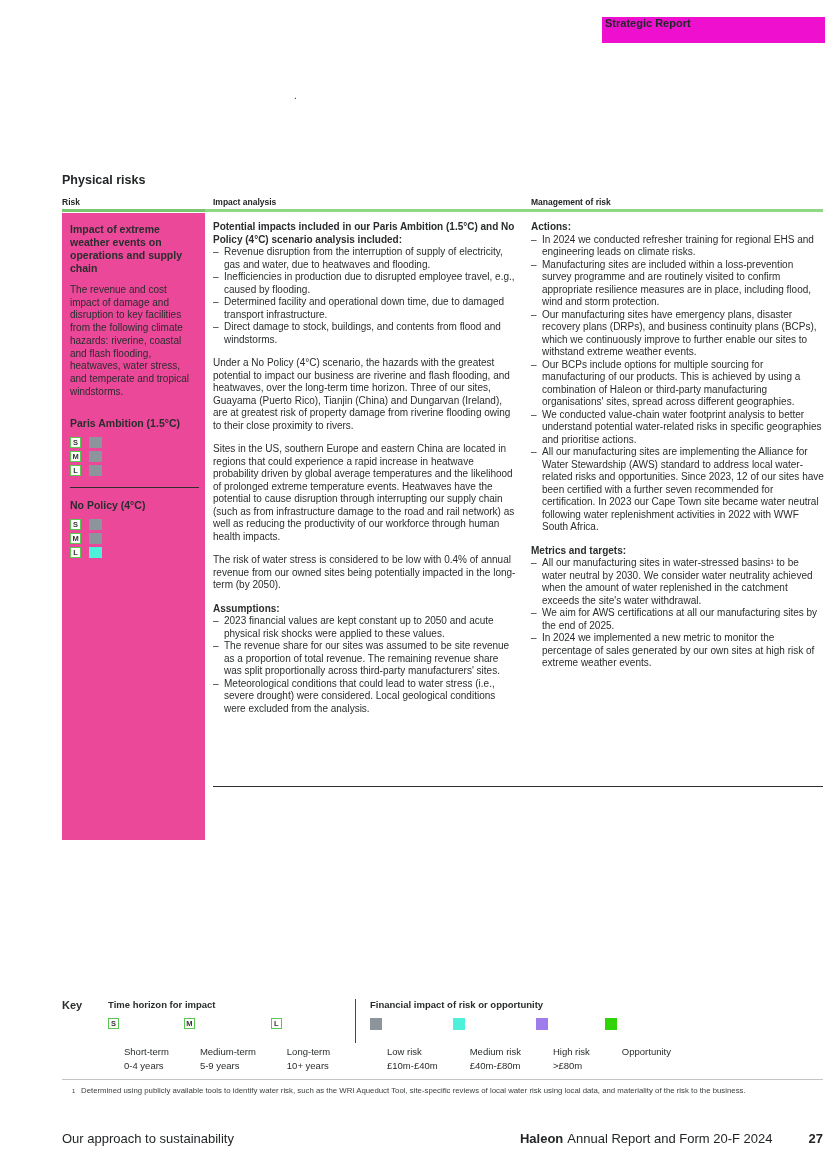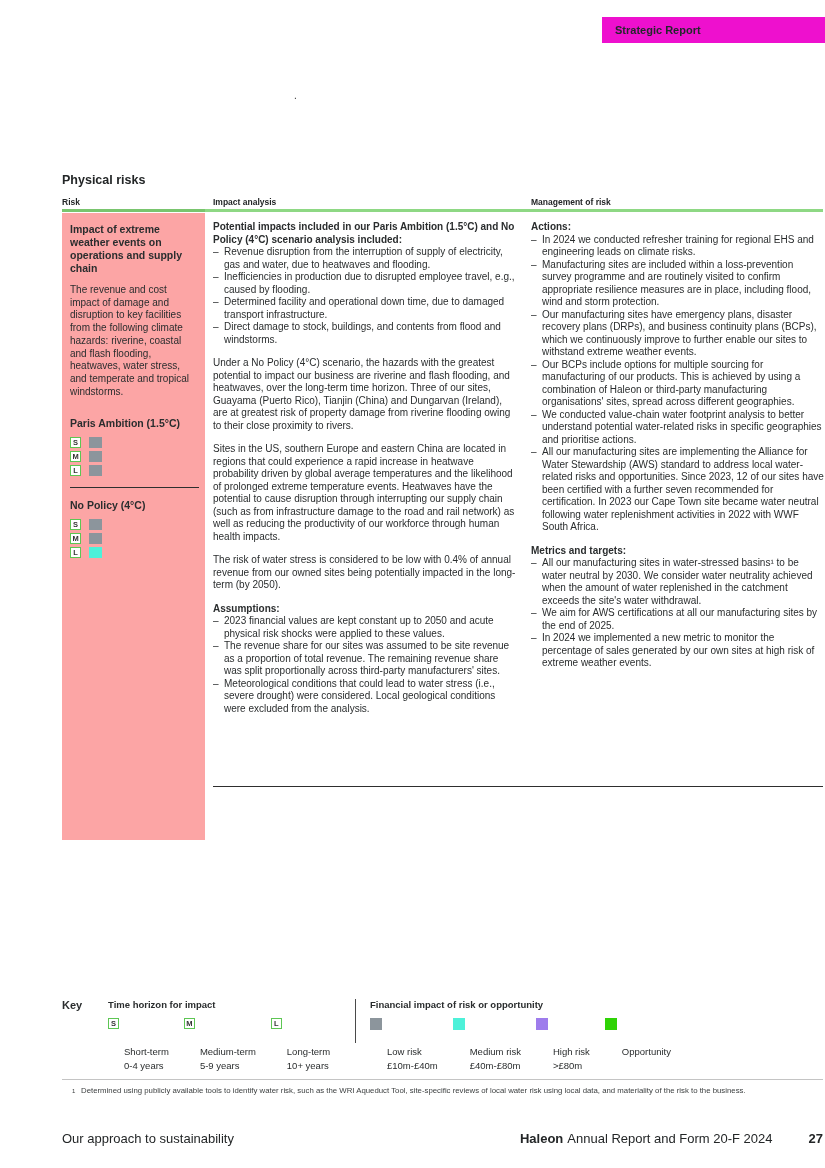--- a/index.html
+++ b/index.html
@@ -5,33 +5,33 @@
   * { margin:0; padding:0; box-sizing:border-box; }
   html,body { background:#ffffff; }
   .page {
     position:relative; width:825px; height:1168px; background:#ffffff;
     font-family:"Liberation Sans", sans-serif; color:#2a2d2e; overflow:hidden;
   }
   
   .banner {
     position:absolute; left:602px; top:17px; width:223px; height:26px;
     background:#ee10ce; color:#23272b; font-size:11px; font-weight:bold;
-    display:flex; align-items:center; padding-left:13px;
+    display:flex; align-items:flex-start; padding-left:3px;
   }
   .stray-dot { position:absolute; left:294px; top:90px; font-size:10px; color:#333; }
   
   .section-title { position:absolute; left:62px; top:173px; font-size:12.5px; font-weight:bold; color:#232627; }
   
   .col-head { position:absolute; top:197px; font-size:8.5px; font-weight:bold; color:#232627; }
   .col-head.c1 { left:62px;text-align:right; } .col-head.c2 { left:213px; } .col-head.c3 { left:531px; }
   .green-rule { position:absolute; left:62px; top:209px; width:761px; height:3px;
     background:linear-gradient(to right, #79c56e 0, #79c56e 143px, #8ed884 143px, #8ed884 100%); }
   
   .risk-cell { position:absolute; left:62px; top:213px; width:143px; height:627px;
-    background:#fca5a5; padding:10px 8px 0 8px; }
+    background:#ec4899; padding:10px 8px 0 8px; }
   .risk-title { font-size:10.5px; font-weight:bold; line-height:13px; margin-bottom:9px; }
   .risk-desc { font-size:10px; line-height:12.7px; margin-bottom:19px; }
   .scenario-label { font-size:10.5px; font-weight:bold; margin-bottom:8px; }
   .ind-row { display:flex; align-items:center; margin-bottom:3px; }
   .term-badge { width:11px; height:11px; background:#ffffff; border:1.5px solid #5dc653;
     font-size:7.5px; font-weight:bold; color:#333; display:flex; align-items:center; justify-content:center; }
   .level-sq { width:13px; height:11px; margin-left:8px; }
   .cell-divider { border-top:1px solid #2e2e2e; margin:11px 0 11px 0; width:129px; }
   
   .txtcol { position:absolute; top:221px; font-size:10px; line-height:12.5px; color:#2a2d2e; }

